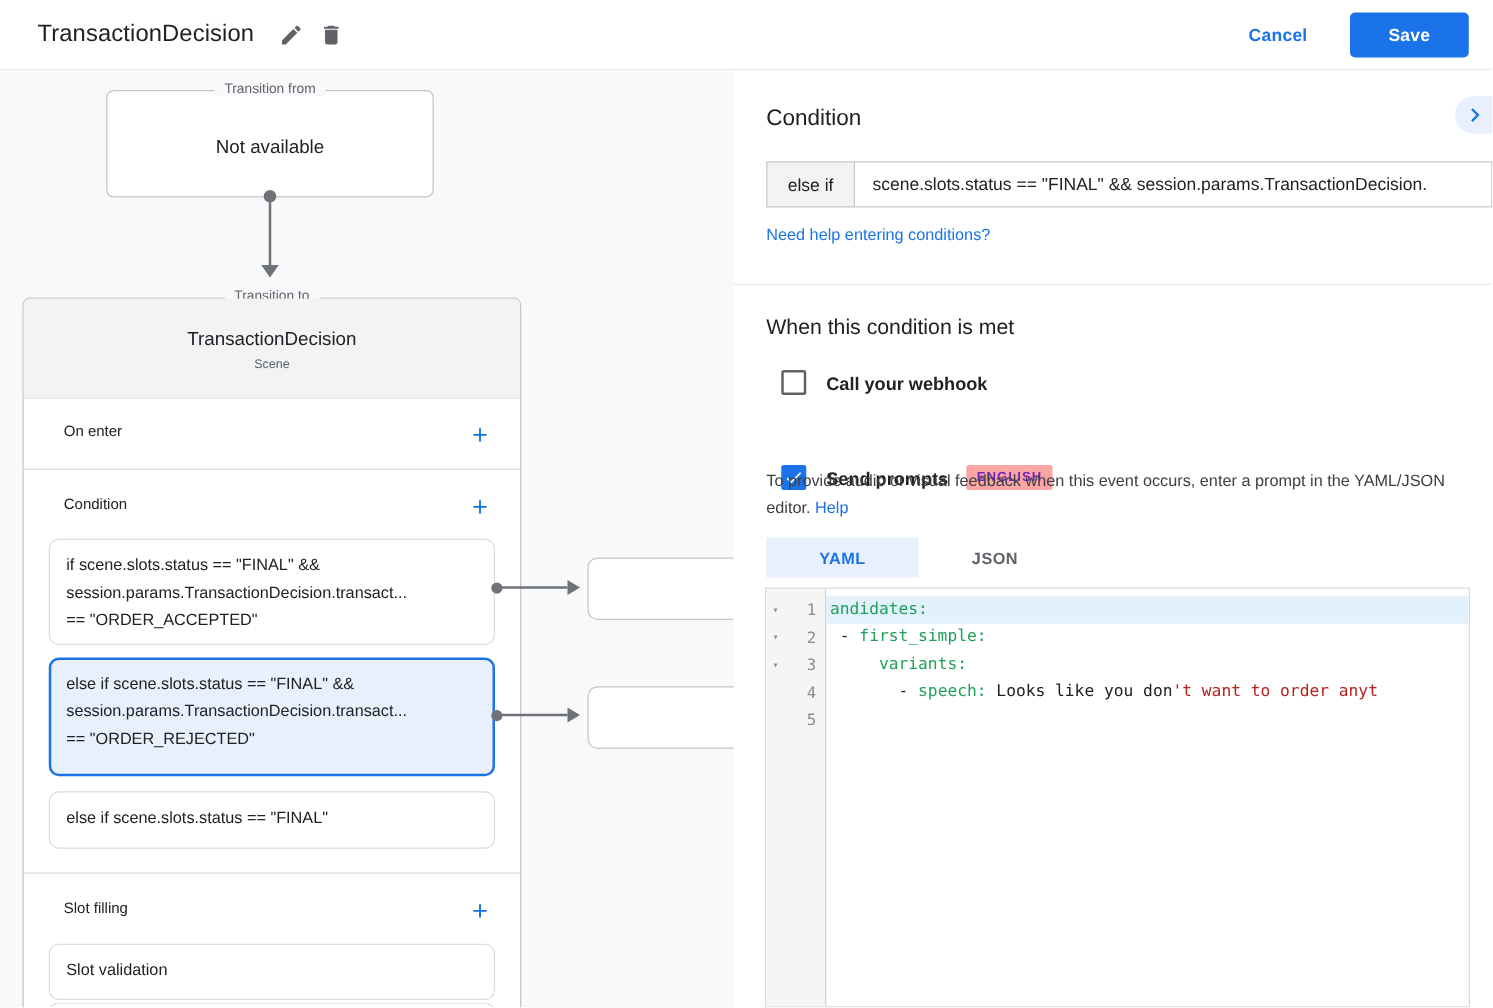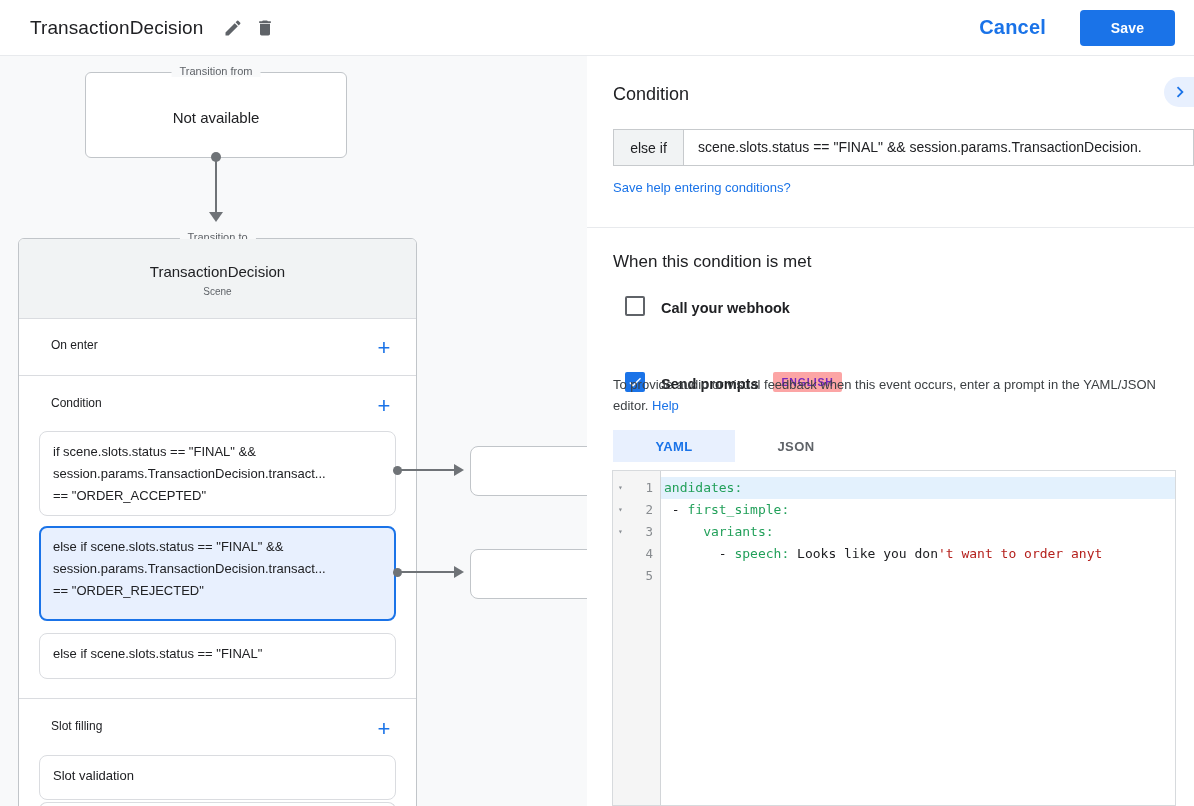--- a/index.html
+++ b/index.html
@@ -9,21 +9,21 @@
 
   
   .topbar { position:absolute; left:0; top:0; width:1194px; height:56px;
     background:#fff; border-bottom:1px solid #e8eaed;
     display:flex; align-items:center; padding:0 19px 0 30px; }
   .topbar-title { font-size:19px; color:#202124; letter-spacing:.1px; }
   .icon-btn { background:none; border:none; cursor:pointer; width:32px; height:32px;
     display:flex; align-items:center; justify-content:center; border-radius:50%; }
   .icon-btn svg { fill:#5f6368; }
   .edit-btn { margin-left:14px; }
-  .cancel-link { margin-left:auto; color:#1a73e8; font-size:20px; font-weight:700;
+  .cancel-link { margin-left:auto; color:#1a73e8; font-size:14px; font-weight:700;
     background:none; border:none; cursor:pointer; letter-spacing:.2px; }
   .save-btn { margin-left:34px; width:95px; height:36px; background:#1a73e8; color:#fff;
     font-size:14px; font-weight:700; border:none; border-radius:4px; cursor:pointer;
     letter-spacing:.2px; font-family:"Liberation Sans",sans-serif; }
 
   
   .canvas { position:absolute; left:0; top:56px; width:587px; height:750px;
     background:#f8f9fa; overflow:hidden; }
 
   .legend { position:absolute; top:-8px; left:50%; transform:translateX(-50%);
@@ -216,21 +216,21 @@
       <svg width="22" height="22" viewBox="0 0 24 24">
           <path d="M10 6L8.59 7.41 13.17 12l-4.58 4.59L10 18l6-6z"></path>
         </svg>
     </button>
 
     <div class="cond-input-row">
       <div class="cond-prefix">else if</div>
       <div class="cond-input">scene.slots.status == "FINAL" &amp;&amp; session.params.TransactionDecision.</div>
     </div>
 
-    <a class="link help-cond-link">Save help entering conditions?</a>
+    <a class="link help-cond-link">Need help entering conditions?</a>
 
     <div class="panel-divider"></div>
 
     <div class="when-heading">When this condition is met</div>
 
     <div class="check-row" style="top:240px;">
       <span class="checkbox"></span>
       <span class="check-label">Call your webhook</span>
     </div>
 

